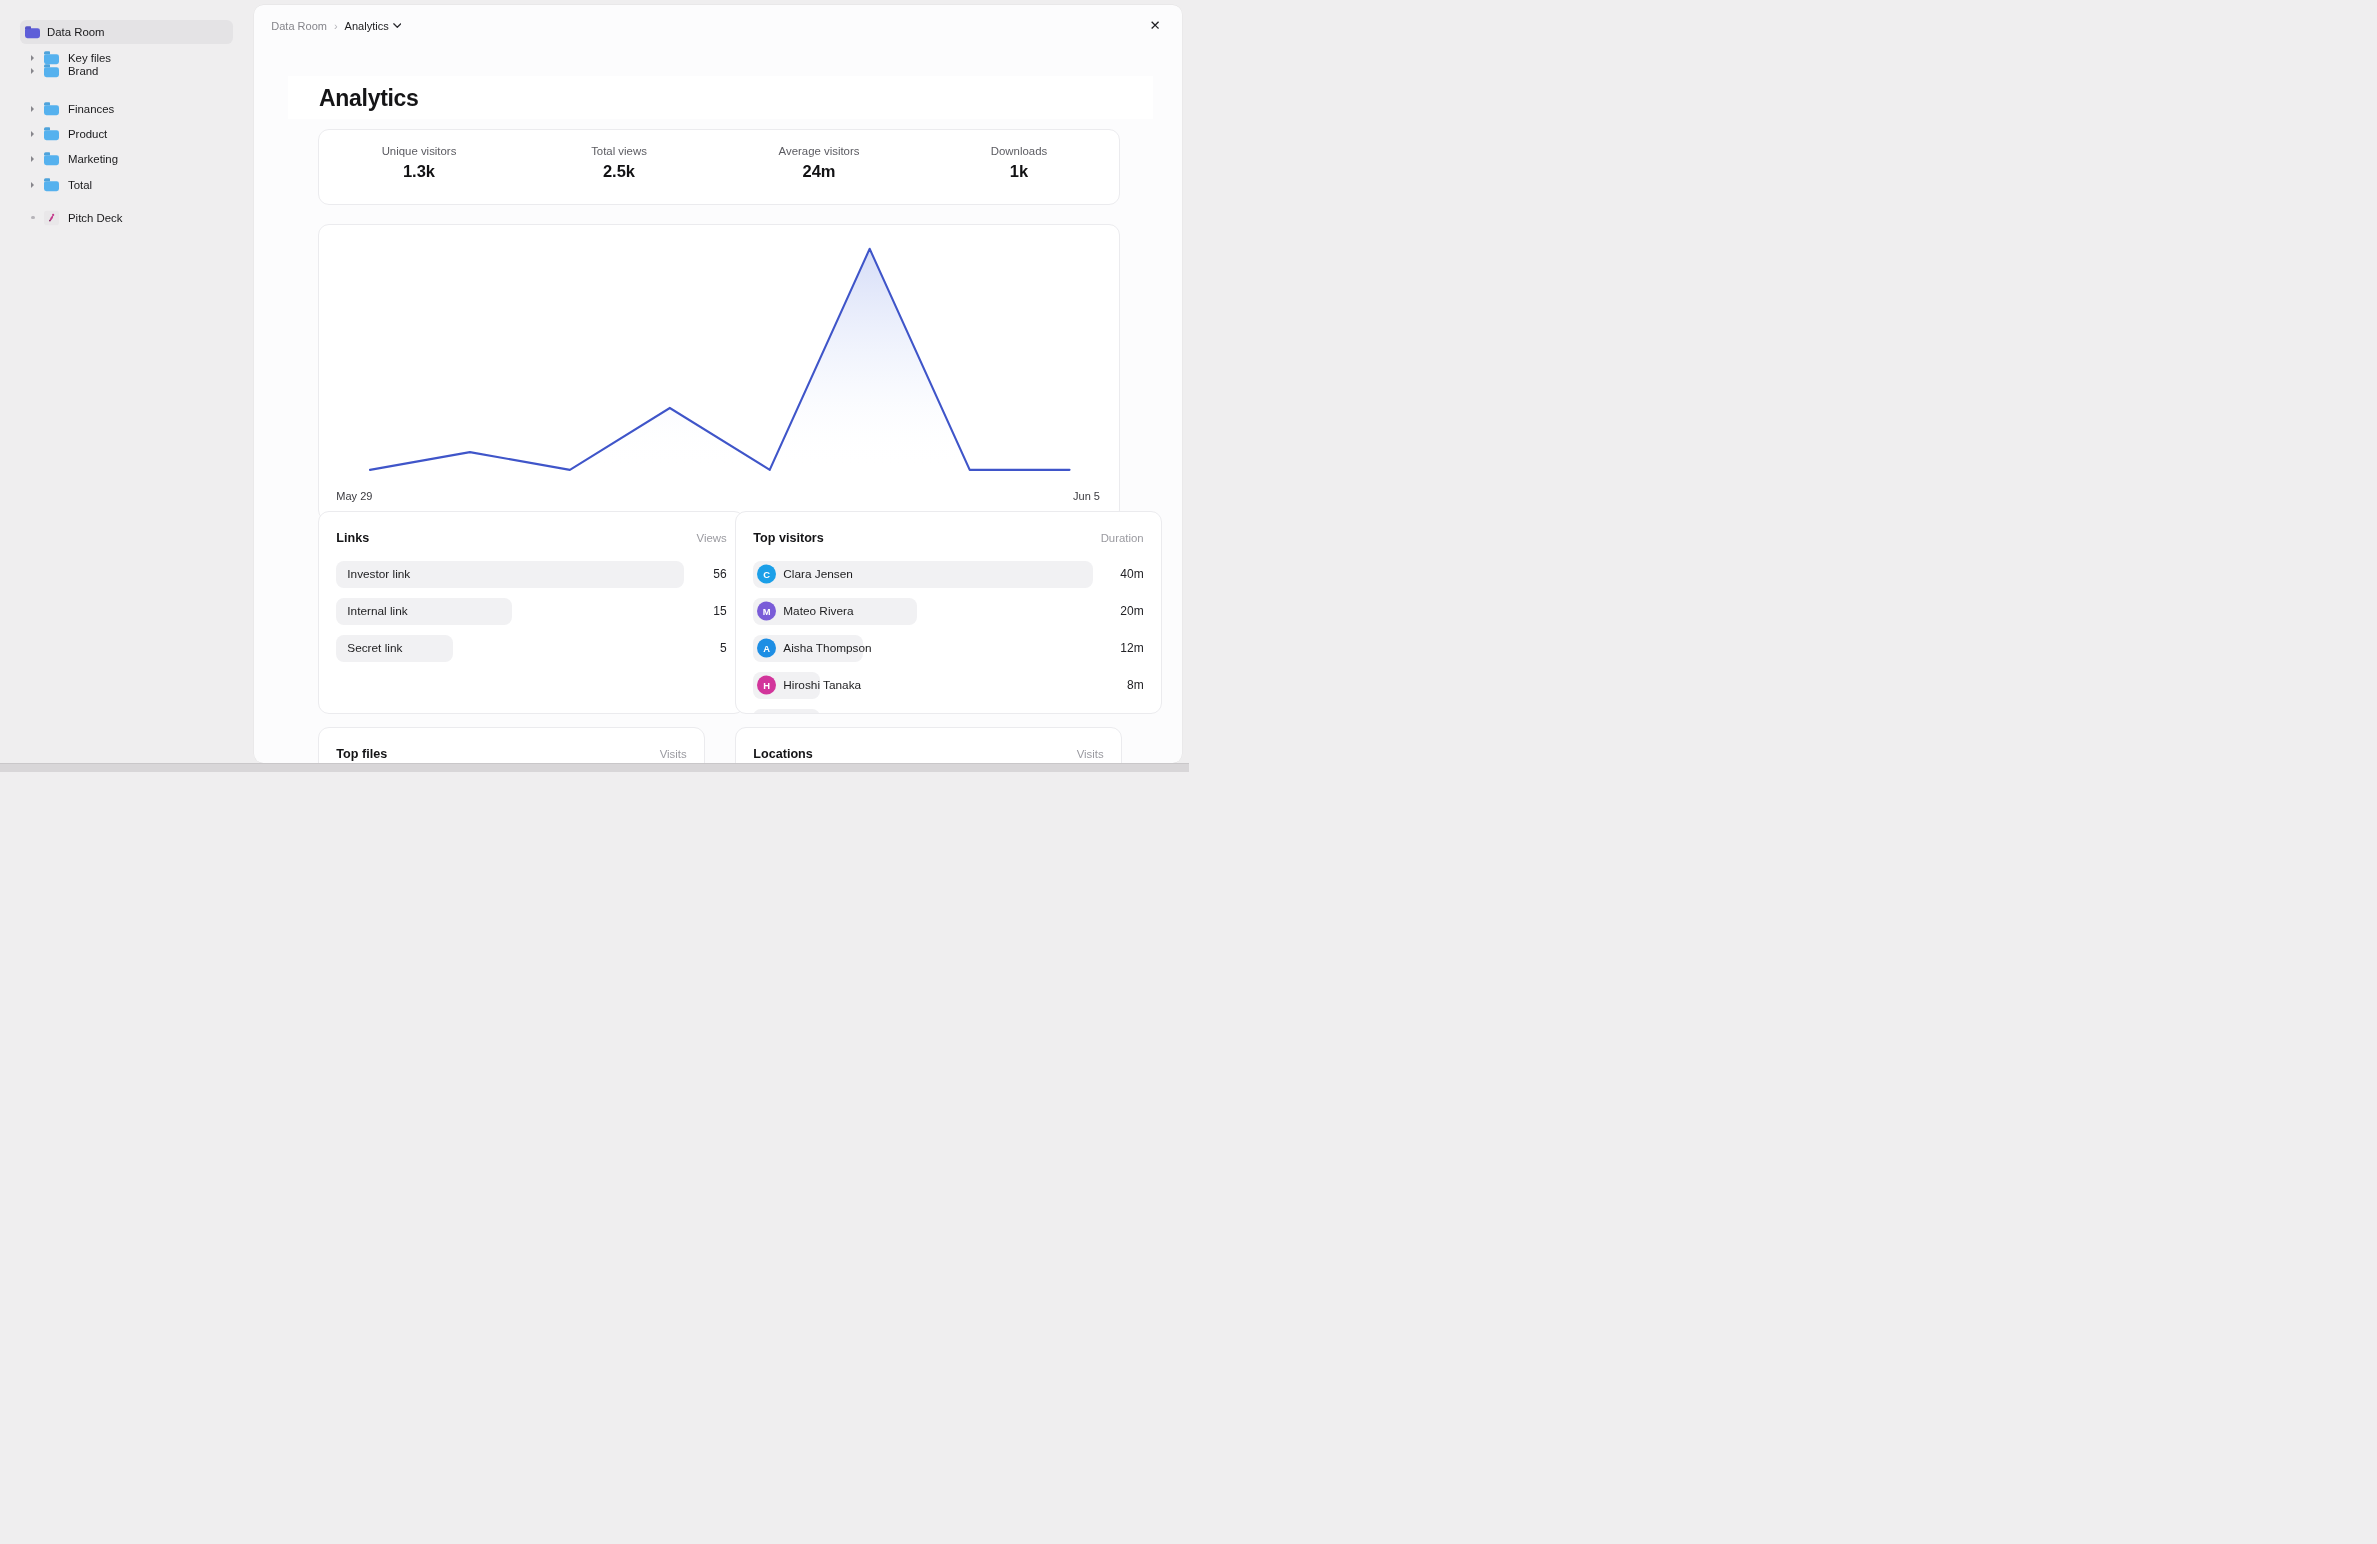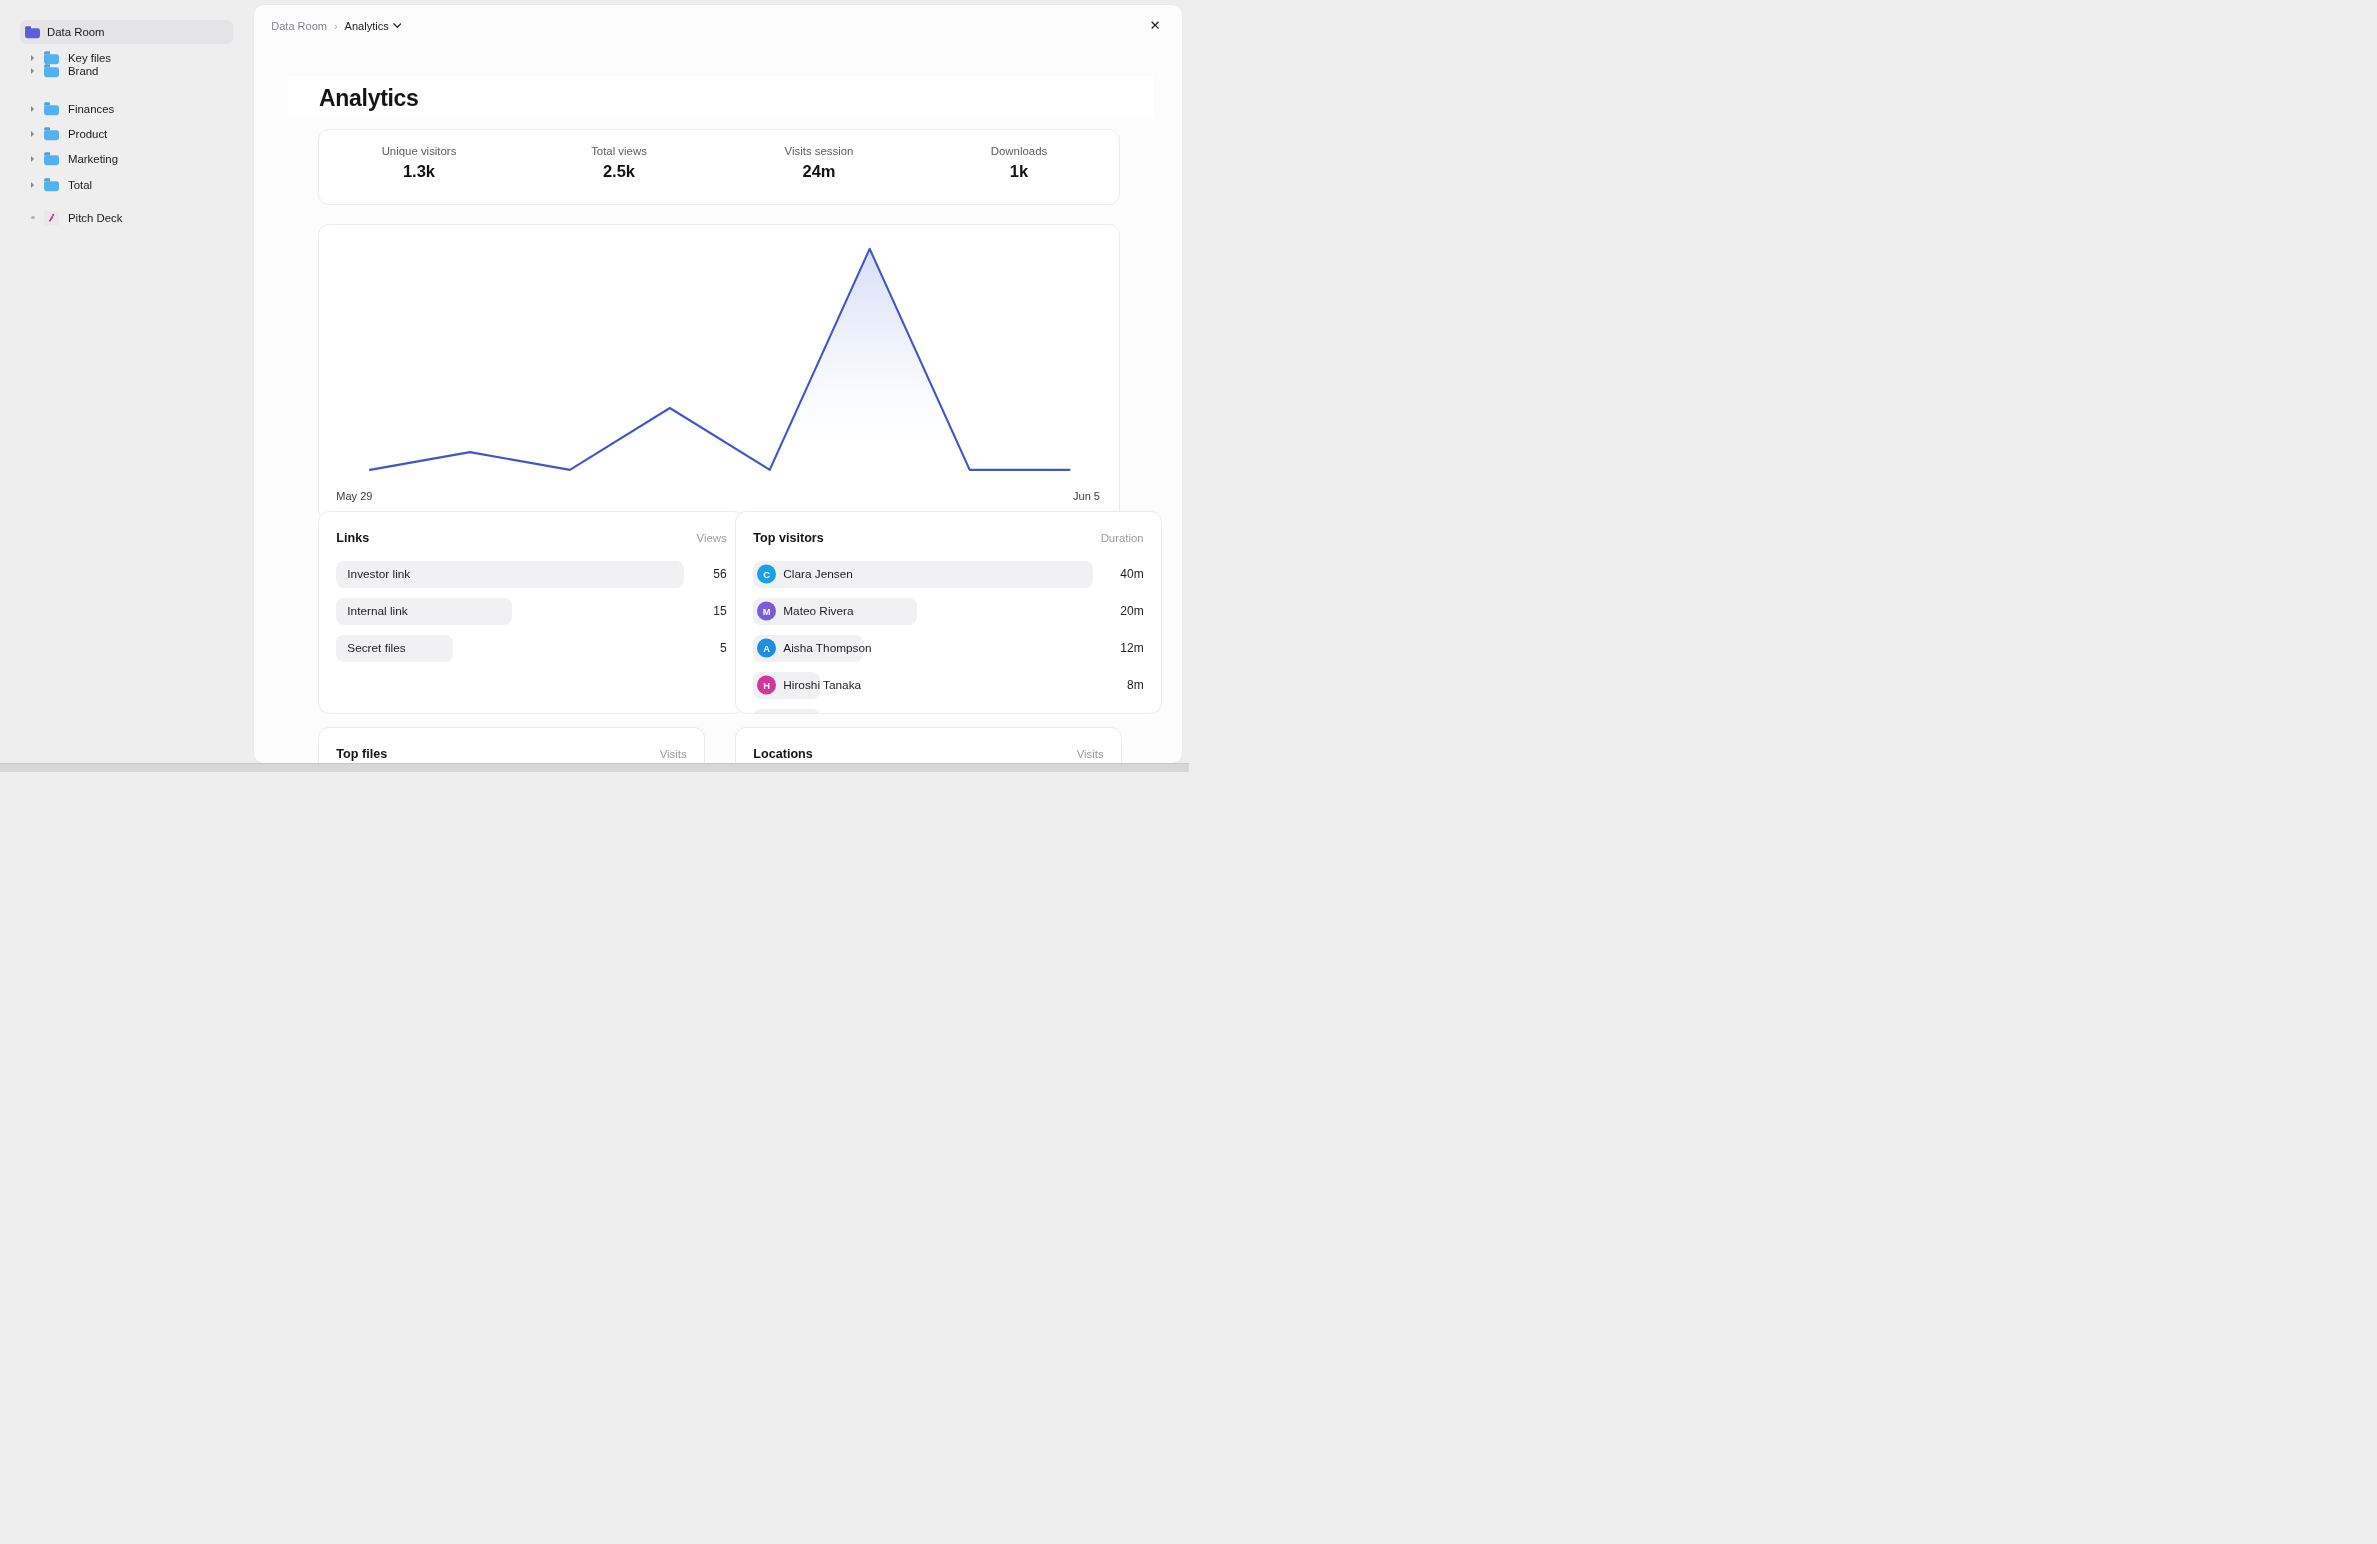--- a/index.html
+++ b/index.html
@@ -236,21 +236,21 @@
   <div class="card stats-card" id="stats-card">
       <div class="stat-cell">
     <div class="stat-label">Unique visitors</div>
     <div class="stat-value">1.3k</div>
   </div>
       <div class="stat-cell">
     <div class="stat-label">Total views</div>
     <div class="stat-value">2.5k</div>
   </div>
       <div class="stat-cell">
-    <div class="stat-label">Visits session</div>
+    <div class="stat-label">Average visitors</div>
     <div class="stat-value">24m</div>
   </div>
       <div class="stat-cell">
     <div class="stat-label">Downloads</div>
     <div class="stat-value">1k</div>
   </div>
     </div>
 
   <div class="card chart-card">
     <svg class="plot" viewBox="0 0 1020 347" preserveAspectRatio="none" id="chart-svg">
@@ -279,21 +279,21 @@
     <span class="row-label">Investor link</span>
     <span class="row-value">56</span>
   </div>
         <div class="row" style="top: 37px;">
     <div class="row-bar" style="width: 45%;"></div>
     <span class="row-label">Internal link</span>
     <span class="row-value">15</span>
   </div>
         <div class="row" style="top: 74px;">
     <div class="row-bar" style="width: 30%;"></div>
-    <span class="row-label">Secret files</span>
+    <span class="row-label">Secret link</span>
     <span class="row-value">5</span>
   </div>
       </div>
   </div>
 
   <div class="card list-card right-col">
     <div class="card-head">
       <span class="card-title">Top visitors</span>
       <span class="card-valhead">Duration</span>
     </div>

